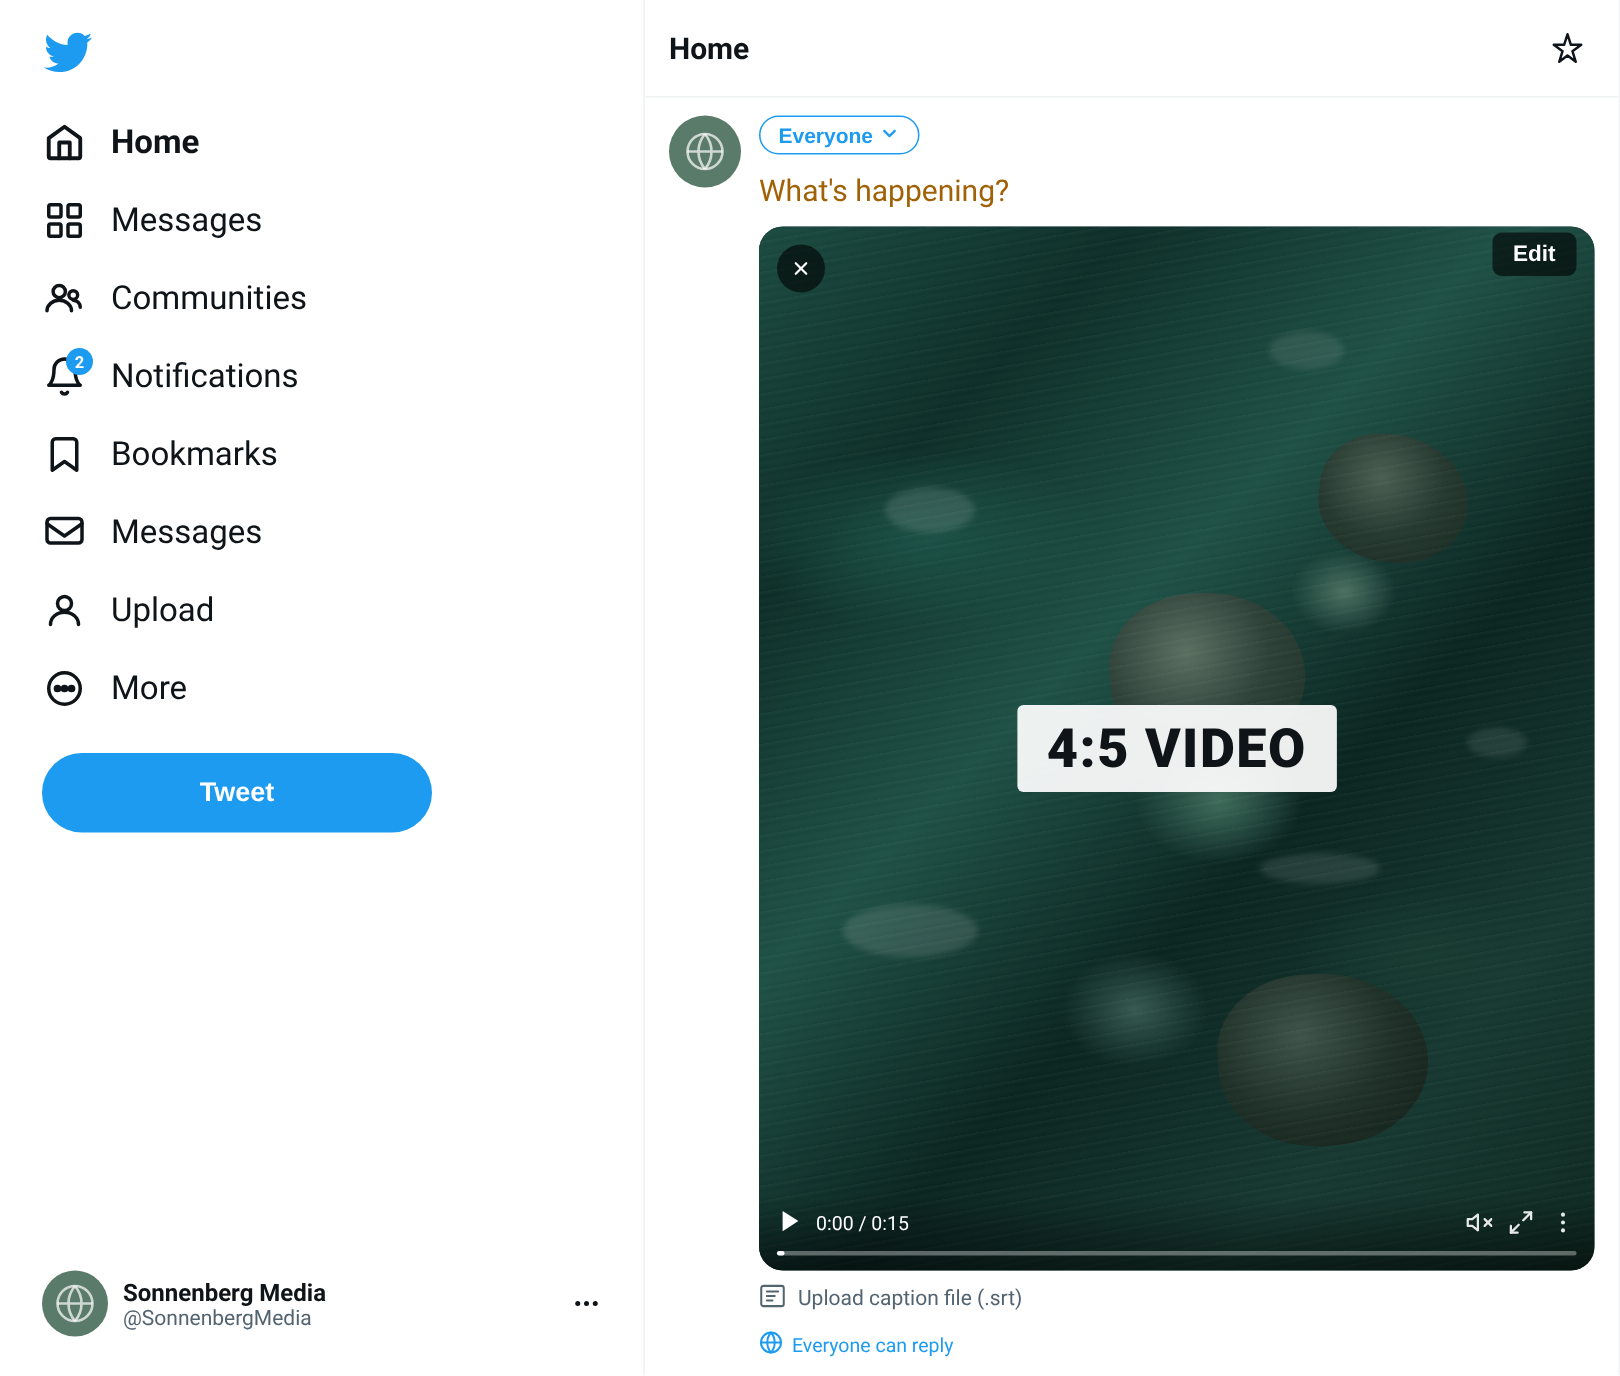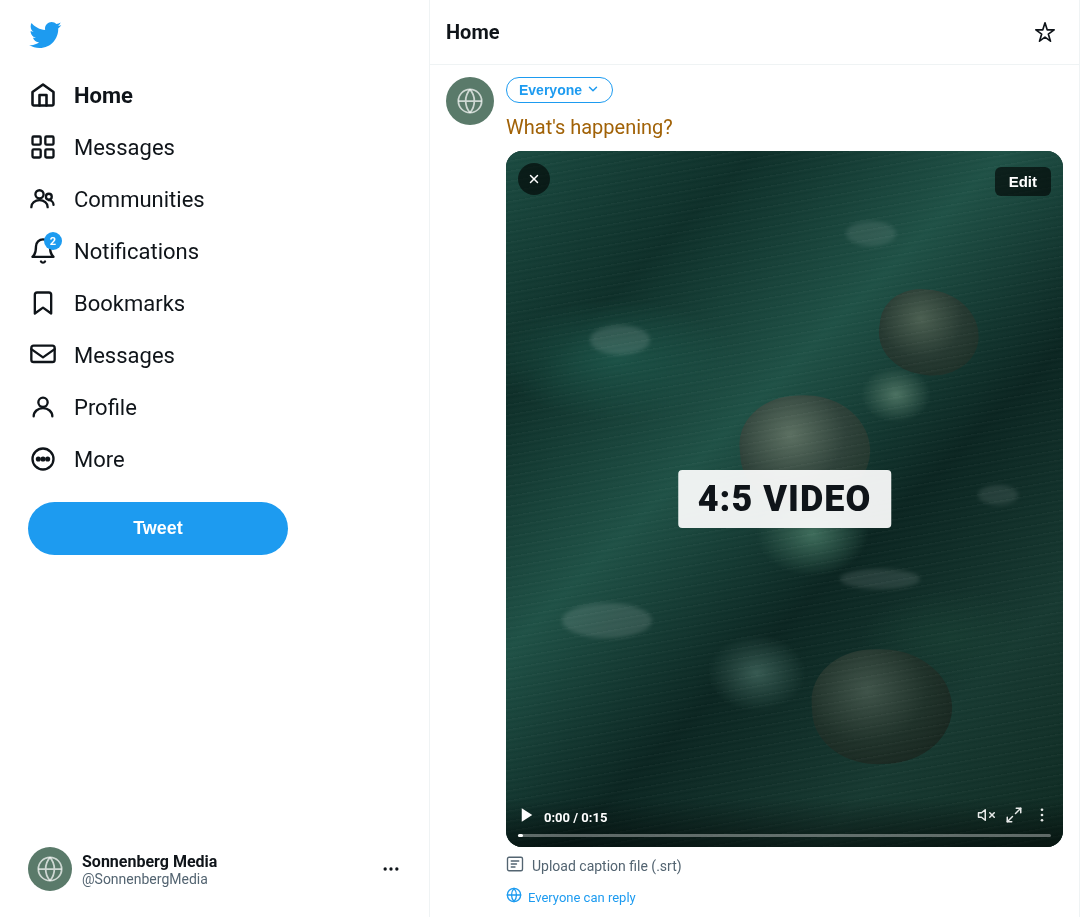--- a/index.html
+++ b/index.html
@@ -306,21 +306,21 @@
       border-radius: 50%;
       display: flex;
       align-items: center;
       justify-content: center;
       cursor: pointer;
       color: #fff;
       font-size: 16px;
     }
     .video-edit-btn {
       position: absolute;
-      top: 16px;
+      top: 4px;
       right: 12px;
       background: rgba(0,0,0,0.6);
       color: #fff;
       border: none;
       border-radius: 6px;
       padding: 6px 14px;
       font-size: 15px;
       font-weight: 700;
       cursor: pointer;
     }
@@ -340,21 +340,20 @@
     }
     .video-play-btn {
       color: #fff;
       font-size: 18px;
       cursor: pointer;
     }
     .video-time {
       color: #fff;
       font-size: 13px;
       flex: 1;
-      font-weight: bold;
     }
     .video-icons {
       display: flex;
       align-items: center;
       gap: 10px;
     }
     .video-icon-btn {
       color: #fff;
       font-size: 16px;
       cursor: pointer;
@@ -488,21 +487,21 @@
       <span class="nav-label">Messages</span>
     </div>
 
     <div class="nav-item">
       <div class="nav-icon">
         <svg width="28" height="28" viewBox="0 0 24 24" fill="none" stroke="#0f1419" stroke-width="2" stroke-linecap="round" stroke-linejoin="round">
           <circle cx="12" cy="8" r="4"></circle>
           <path d="M4 20c0-4 3.582-7 8-7s8 3 8 7"></path>
         </svg>
       </div>
-      <span class="nav-label">Profile</span>
+      <span class="nav-label">Upload</span>
     </div>
 
     <div class="nav-item">
       <div class="nav-icon">
         <svg width="28" height="28" viewBox="0 0 24 24" fill="none" stroke="#0f1419" stroke-width="2" stroke-linecap="round" stroke-linejoin="round">
           <circle cx="12" cy="12" r="9"></circle>
           <circle cx="8" cy="12" r="1.2" fill="#0f1419"></circle>
           <circle cx="12" cy="12" r="1.2" fill="#0f1419"></circle>
           <circle cx="16" cy="12" r="1.2" fill="#0f1419"></circle>
         </svg>

